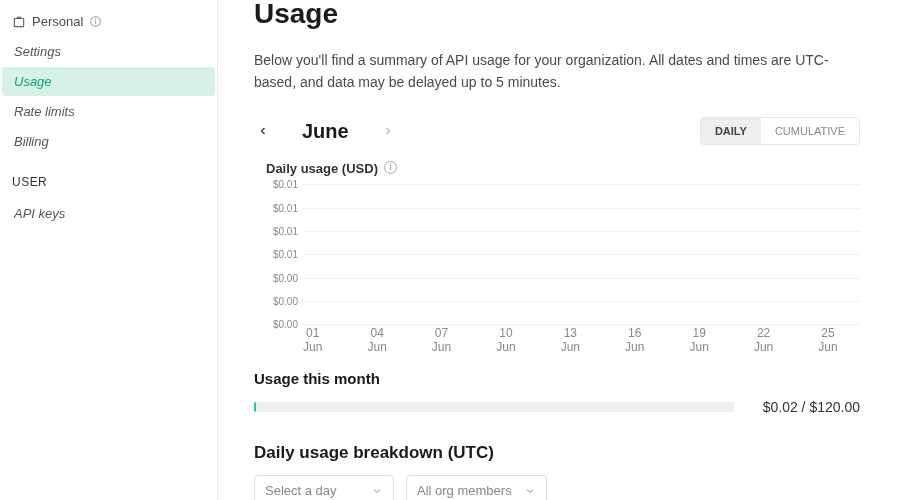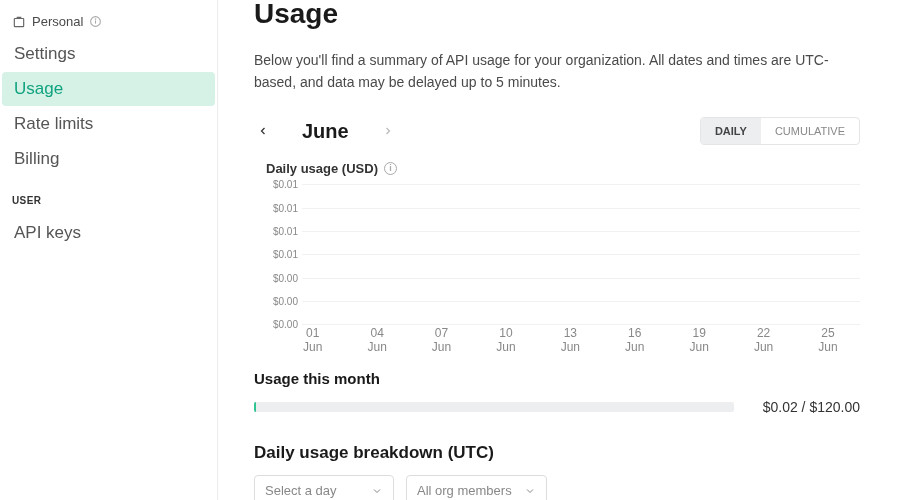--- a/index.html
+++ b/index.html
@@ -1,35 +1,35 @@
 <!DOCTYPE html>
 <html><head>
 <meta charset="utf-8">
 <style>
 * { box-sizing: border-box; margin: 0; padding: 0; }
 body { font-family: -apple-system, BlinkMacSystemFont, "Segoe UI", Helvetica, Arial, sans-serif; color: #1a1a1a; background: #fff; width: 900px; height: 500px; overflow: hidden; display: flex; }
 .sidebar { width: 218px; border-right: 1px solid #ececec; padding: 10px 0; }
 .org-row { display: flex; align-items: center; gap: 6px; padding: 4px 12px; font-size: 13px; color: #4a4a4a; }
 .org-row svg { flex-shrink: 0; }
 .nav { margin-top: 4px; }
-.nav-item { padding: 7px 12px; font-size: 17px; color: #555; cursor: pointer; border-radius: 4px; margin: 1px 2px; }
+.nav-item { padding: 7px 12px; font-size: 13px; color: #555; cursor: pointer; border-radius: 4px; margin: 1px 2px; font-style: italic; }
 .nav-item.active { background: #d6f2e6; color: #10a37f; }
-.section-label { font-size: 10px; font-weight: 700; letter-spacing: .04em; color: #333; padding: 18px 12px 6px; }
+.section-label { font-size: 12px; font-weight: 400; letter-spacing: .04em; color: #333; padding: 18px 12px 6px; }
 .main { flex: 1; padding: 0 40px 0 36px; overflow: hidden; }
 h1 { font-size: 28px; font-weight: 700; margin-top: -2px; }
 .subtext { font-size: 14px; color: #4a4a4a; line-height: 1.55; margin-top: 20px; max-width: 600px; }
 .month-bar { display: flex; align-items: center; margin-top: 24px; }
 .month-nav { display: flex; align-items: center; gap: 30px; }
 .month-nav .chev { width: 18px; height: 18px; display: flex; align-items: center; justify-content: center; cursor: pointer; color: #333; }
 .month-nav .chev.disabled { color: #bbb; cursor: default; }
 .month-name { font-size: 20px; font-weight: 700; }
 .toggle { margin-left: auto; display: flex; border: 1px solid #e5e5e5; border-radius: 4px; overflow: hidden; font-size: 11px; }
 .toggle > div { padding: 7px 14px; cursor: pointer; color: #888; }
 .toggle > div.active { background: #eceef0; color: #444; font-weight: 600; }
-.chart-title { font-size: 13px; font-weight: 600; margin-top: 16px; display: flex; align-items: center; gap: 6px; color: #333; margin-left: 12px;}
+.chart-title { font-size: 13px; font-weight: 600; margin-top: 16px; display: flex; align-items: flex-start; gap: 6px; color: #333; margin-left: 12px;}
 .chart-title .info { width: 13px; height: 13px; border: 1px solid #aaa; border-radius: 50%; font-size: 9px; line-height: 11px; text-align: center; color: #aaa; }
 .chart-wrap { margin-top: 8px; }
 .chart { position: relative; height: 160px; margin-left: 12px; }
 .grid-lines { position: absolute; left: 36px; right: 0; top: 0; bottom: 20px; }
 .y-axis { position: absolute; left: 0; top: 0; bottom: 20px; width: 36px; }
 .y-tick-label { position: absolute; right: 4px; font-size: 10px; color: #888; transform: translateY(-50%); }
 .gridline { position: absolute; left: 0; right: 0; height: 1px; background: #f1f1f1; }
 .plot { position: absolute; left: 36px; right: 0; top: 0; bottom: 20px; display: flex; align-items: flex-end; }
 .bar-slot { flex: 1; display: flex; justify-content: center; align-items: flex-end; }
 .bar { width: 70%; background: #74c8ae; }

